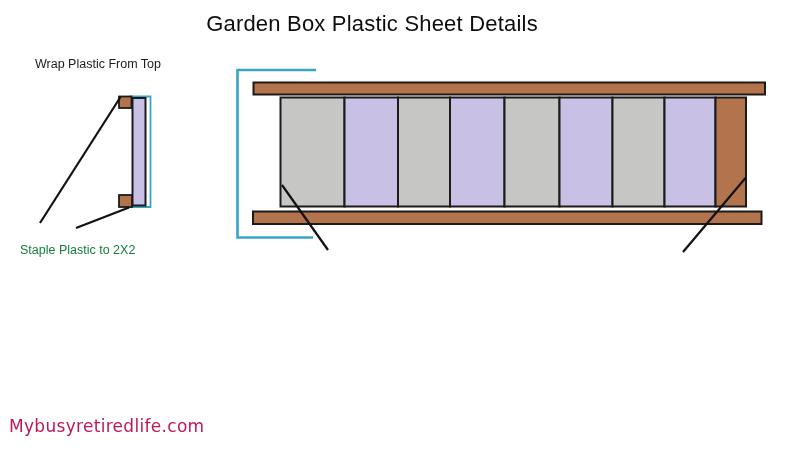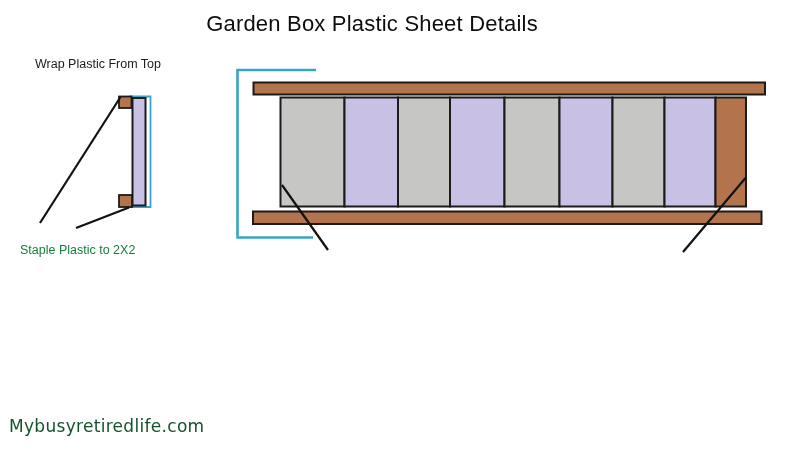--- a/index.html
+++ b/index.html
@@ -54,21 +54,21 @@
     color: #111111;
     white-space: nowrap;
   }
   .watermark {
     position: absolute;
     left: 9px;
     top: 416px;
     font-family: "DejaVu Sans", sans-serif;
     font-size: 17px;
     letter-spacing: 0.3px;
-    color: #14532d;
+    color: #be185d;
     white-space: nowrap;
   }
 </style>
 </head>
 <body>
 
 <div class="page">
 
   <div class="title">Garden Box Plastic Sheet Details</div>
 

